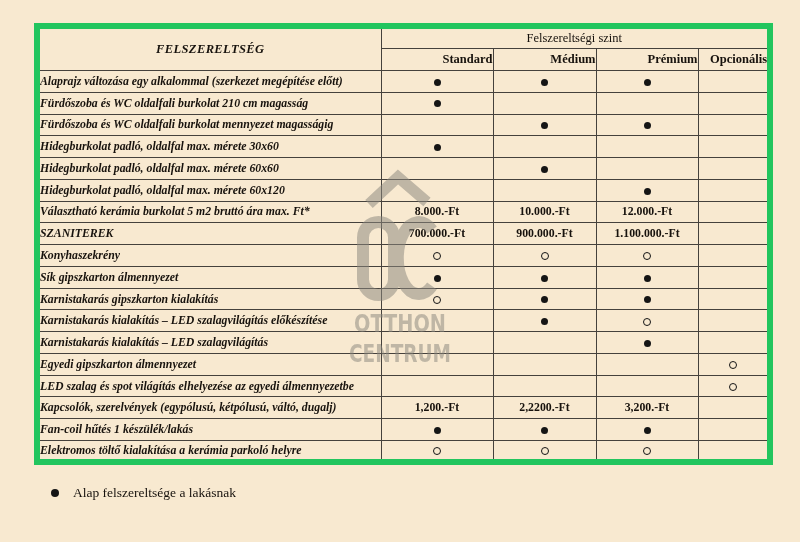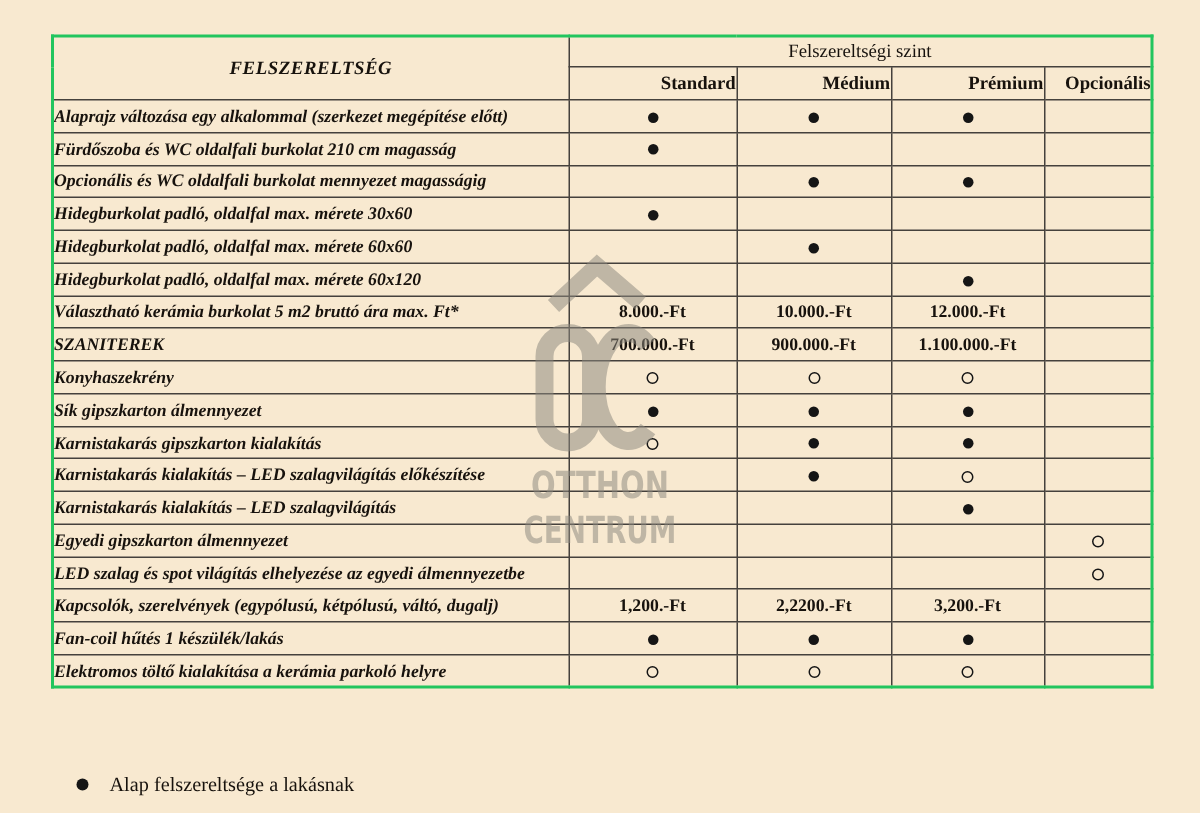--- a/index.html
+++ b/index.html
@@ -11,21 +11,21 @@
     color: #17120d;
   }
   .page { position: relative; width: 800px; height: 542px; }
 
   
   .table-wrap { position: absolute; left: 34px; top: 23px; }
   table.spec {
     border-collapse: collapse;
     table-layout: fixed;
     width: 733px;
-    border: 2px solid #22c55e;
+    border: 6px solid #22c55e;
   }
   table.spec th, table.spec td {
     border: 1px solid #45413c;
     padding: 0;
     overflow: hidden;
     white-space: nowrap;
   }
   th.corner {
     font-style: italic;
     font-weight: bold;
@@ -68,21 +68,20 @@
   .dot.filled { background: #151515; }
   .dot.open   { background: transparent; border: 1.4px solid #151515; width: 6px; height: 6px; }
 
   
   .legend { position: absolute; left: 51px; top: 484px; }
   .legend-row {
     display: flex;
     align-items: center;
     height: 18px;
     font-size: 13.5px;
-    margin-top: 30px;
   }
   .legend-row .dot { margin-right: 14px; }
   .legend .dot.filled { width: 8px; height: 8px; }
   .legend .dot.open { width: 7px; height: 7px; }
 
   
   .watermark {
     position: absolute;
     left: 338px; top: 158px;
     width: 124px; height: 212px;
@@ -130,21 +129,21 @@
             <td class="value-cell"></td>
           </tr>
           <tr>
             <td class="label-cell">Fürdőszoba és WC oldalfali burkolat 210 cm magasság</td>
             <td class="value-cell"><span class="dot filled"></span></td>
             <td class="value-cell"></td>
             <td class="value-cell"></td>
             <td class="value-cell"></td>
           </tr>
           <tr>
-            <td class="label-cell">Opcionális és WC oldalfali burkolat mennyezet magasságig</td>
+            <td class="label-cell">Fürdőszoba és WC oldalfali burkolat mennyezet magasságig</td>
             <td class="value-cell"></td>
             <td class="value-cell"><span class="dot filled"></span></td>
             <td class="value-cell"><span class="dot filled"></span></td>
             <td class="value-cell"></td>
           </tr>
           <tr>
             <td class="label-cell">Hidegburkolat  padló, oldalfal max. mérete 30x60</td>
             <td class="value-cell"><span class="dot filled"></span></td>
             <td class="value-cell"></td>
             <td class="value-cell"></td>

